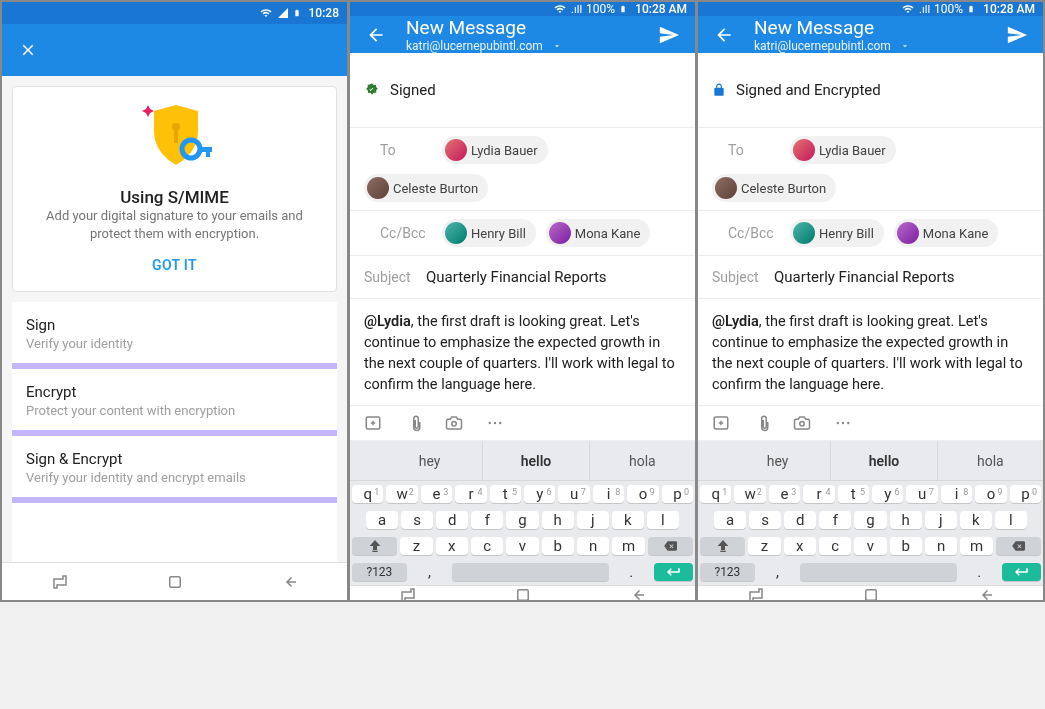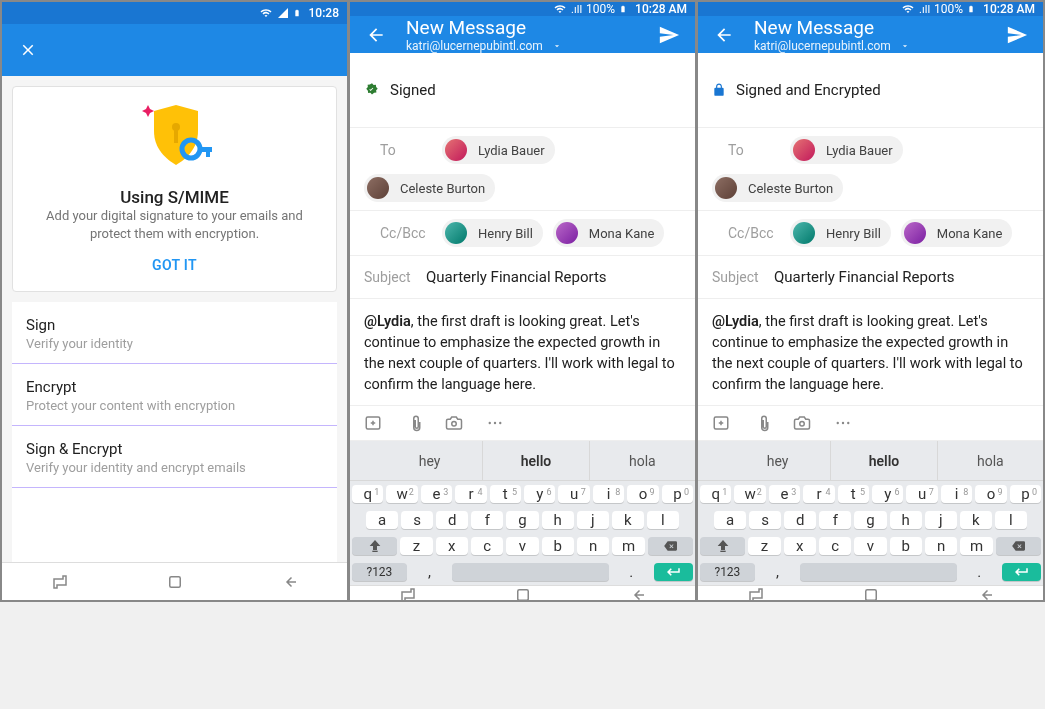--- a/index.html
+++ b/index.html
@@ -21,29 +21,29 @@
 
   
   .scr1-body { background: #f5f5f5; flex: 1; padding: 10px 10px 0; display: flex; flex-direction: column; }
   .card { background: #fff; border-radius: 4px; padding: 18px 20px 10px; text-align: center; border: 1px solid #e1e1e1; }
   .card .illus { display: flex; justify-content: center; margin-bottom: 12px; }
   .card h3 { font-size: 17px; font-weight: 500; color: #212121; }
   .card p { font-size: 13px; color: #757575; line-height: 1.4; }
   .card .gotit { color: #2196f3; font-weight: 600; font-size: 14px; padding: 14px 0 8px; letter-spacing: .3px; }
 
   .option-list { background: #fff; margin-top: 10px; }
-  .option { padding: 14px 14px 12px; border-bottom: 1px solid #c4b5fd; }
+  .option { padding: 14px 14px 12px; border-bottom: 6px solid #c4b5fd; }
   .option .label { font-size: 15px; color: #212121; }
   .option .desc { font-size: 13px; color: #9e9e9e; margin-top: 2px; }
 
   
   .signed-row { display: flex; align-items: center; padding: 28px 14px; border-bottom: 1px solid #eee; font-size: 15px; color: #212121; gap: 10px; }
   .field-row { display: flex; align-items: center; padding: 8px 14px; border-bottom: 1px solid #eee; font-size: 14px; gap: 10px; flex-wrap: wrap; }
   .field-row .field-label { color: #9e9e9e; width: 52px; font-size: 14px; margin-left: 16px; }
-  .chip { display: inline-flex; align-items: center; background: #f1f1f1; border-radius: 14px; padding: 3px 10px 3px 3px; font-size: 13px; color: #424242; gap: 11px; }
+  .chip { display: inline-flex; align-items: center; background: #f1f1f1; border-radius: 14px; padding: 3px 10px 3px 3px; font-size: 13px; color: #424242; gap: 4px; }
   .chip .avatar { width: 22px; height: 22px; border-radius: 50%; background: #bbb; display: flex; align-items: center; justify-content: center; font-size: 10px; color: #fff; }
   .subject-row { display: flex; align-items: center; padding: 12px 14px; border-bottom: 1px solid #eee; font-size: 14px; gap: 10px; }
   .subject-row .field-label { color: #9e9e9e; width: 52px; }
   .subject-row .value { color: #212121; font-size: 15px; }
   .body-text { padding: 12px 14px 10px; font-size: 14.5px; color: #212121; line-height: 1.45; border-bottom: 1px solid #eee; }
   .body-text .mention { font-weight: 600; }
 
   .compose-toolbar { display: flex; align-items: center; padding: 8px 14px; gap: 22px; border-bottom: 1px solid #eee; }
   .compose-toolbar .tb-icon { color: #888; }
 

